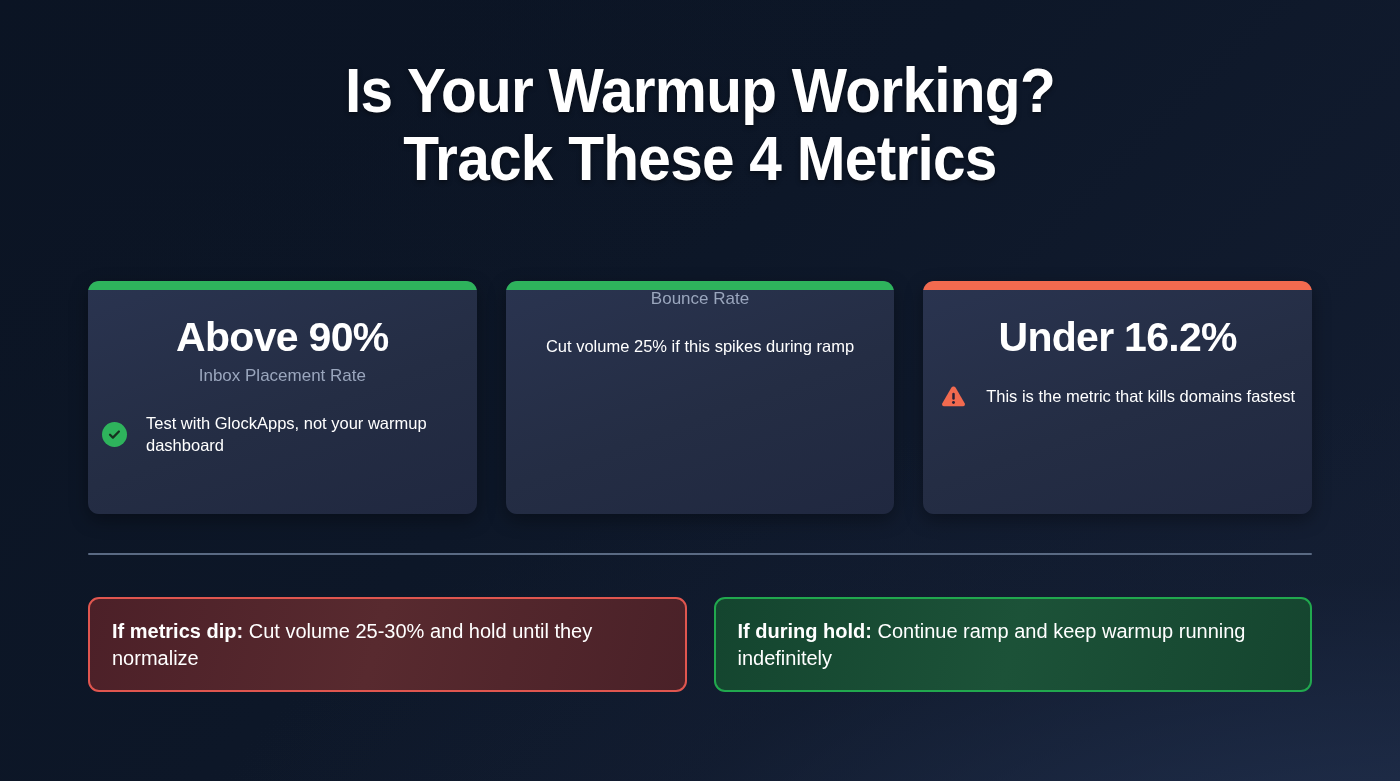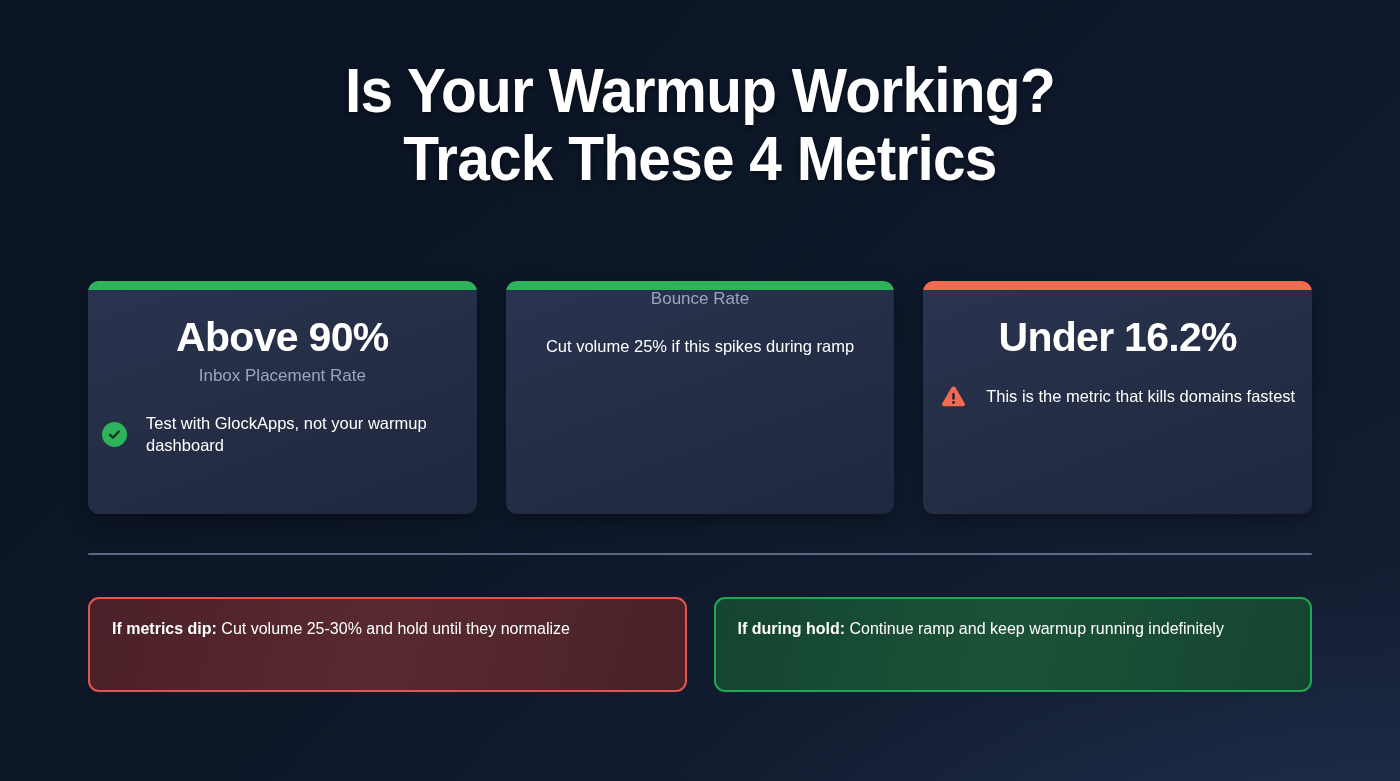--- a/index.html
+++ b/index.html
@@ -127,21 +127,21 @@
     width:1224px;
     display:flex;
     gap:27px;
   }
   .callout {
     flex:1 1 0;
     height:95px;
     border-radius:11px;
     border:2px solid;
     padding:19px 14px 0 22px;
-    font-size:16px;
+    font-size:20px;
     line-height:1.33;
     color:#ffffff;
   }
   .callout b { font-weight:bold; }
   .callout-dip {
     border-color:#e0564f;
     background:linear-gradient(105deg, #4c2028 0%, #582a2f 48%, #4a2128 100%);
   }
   .callout-hold {
     border-color:#21a84e;

